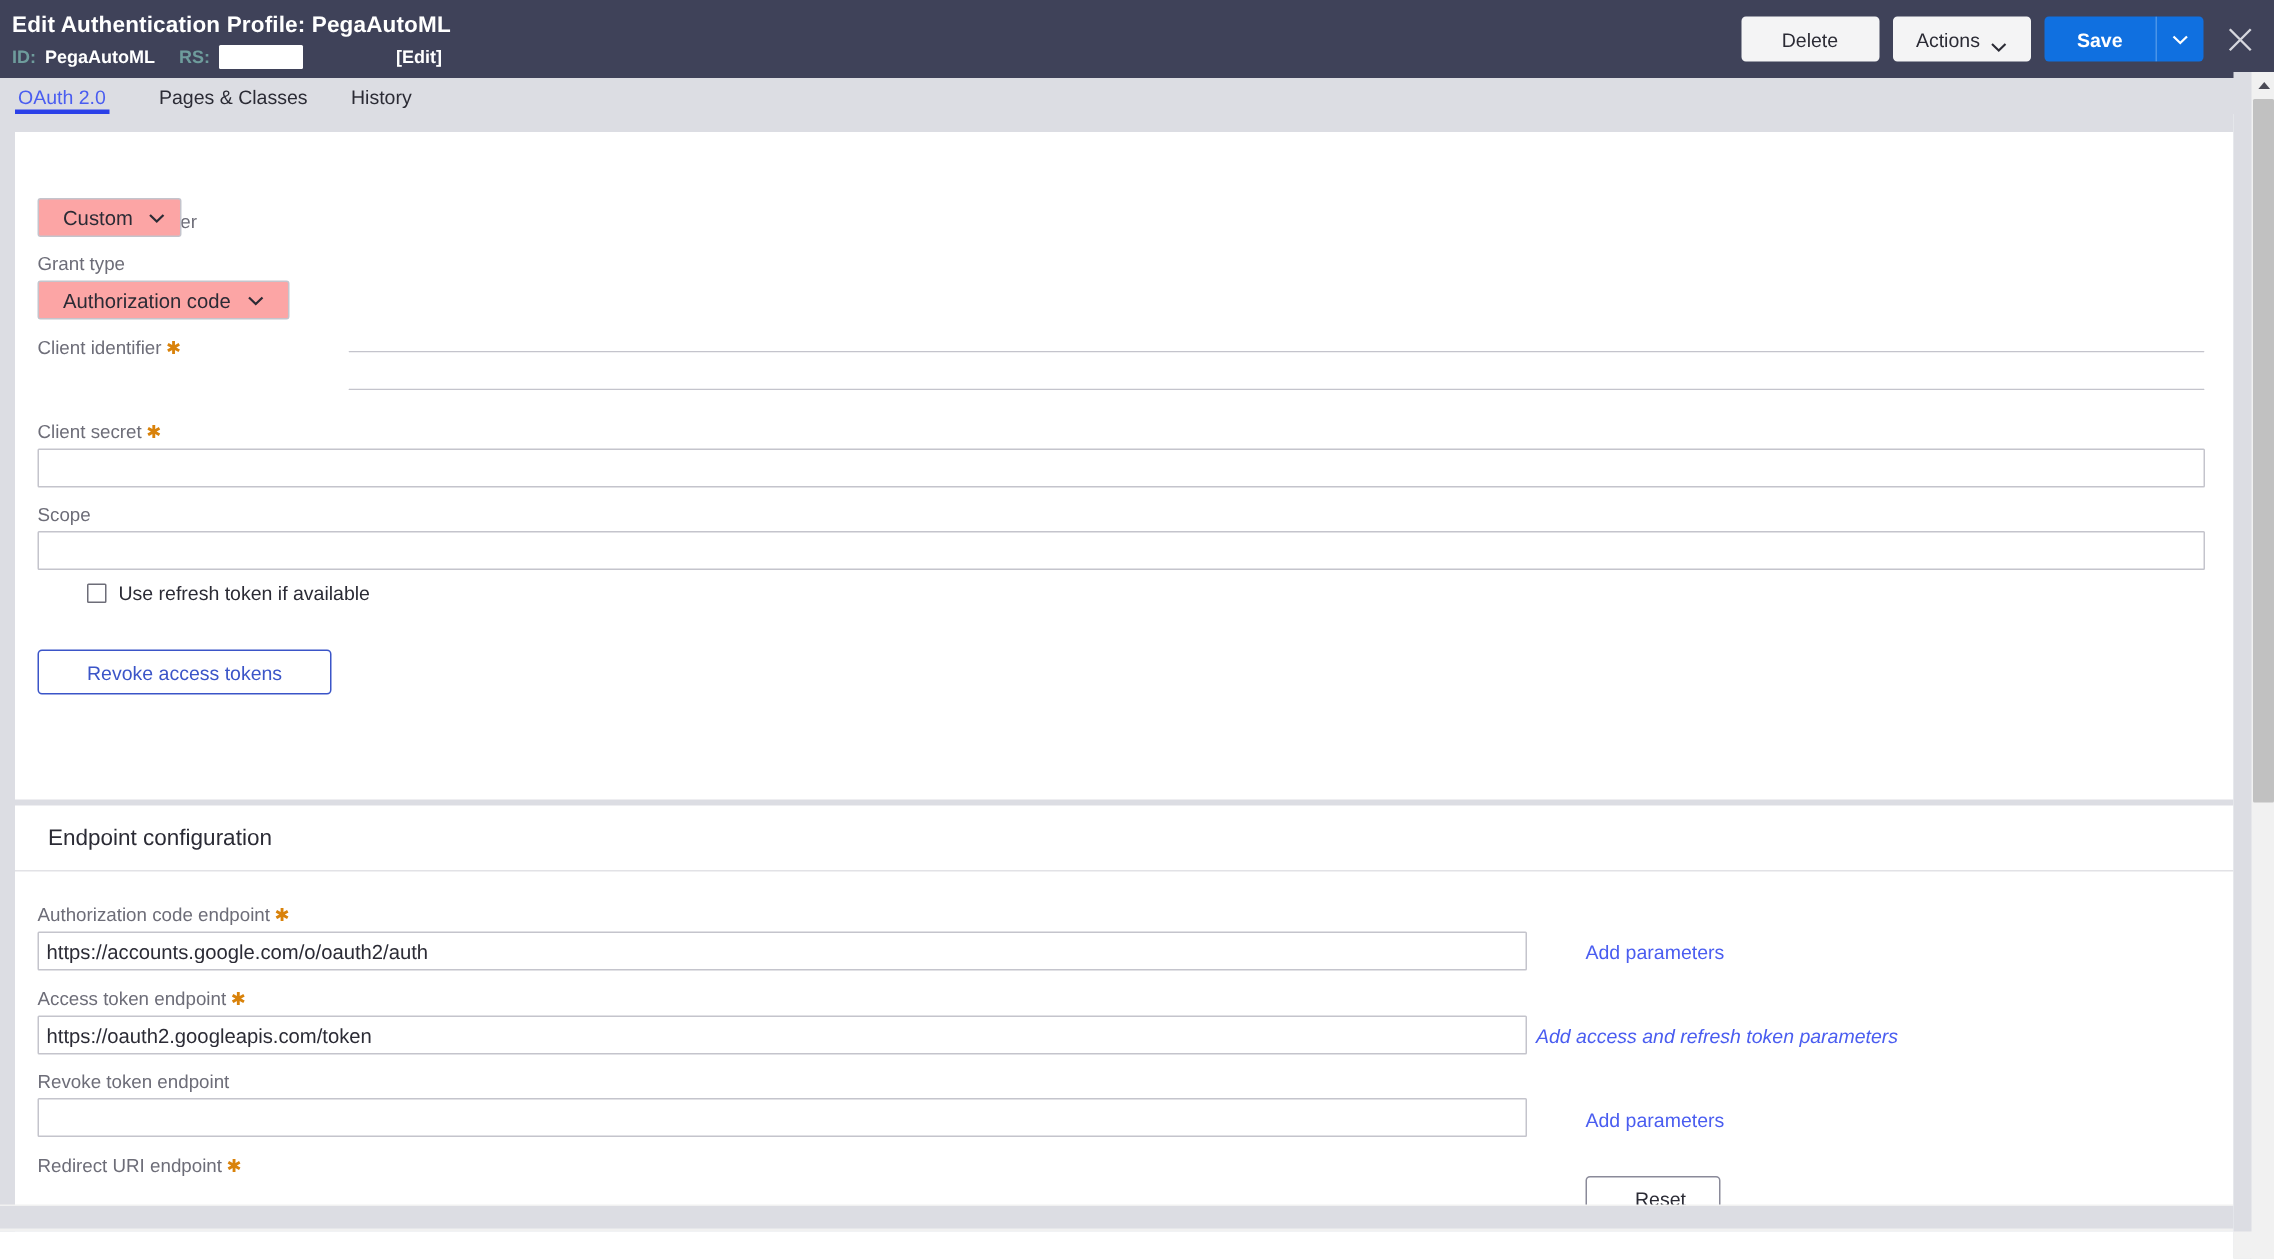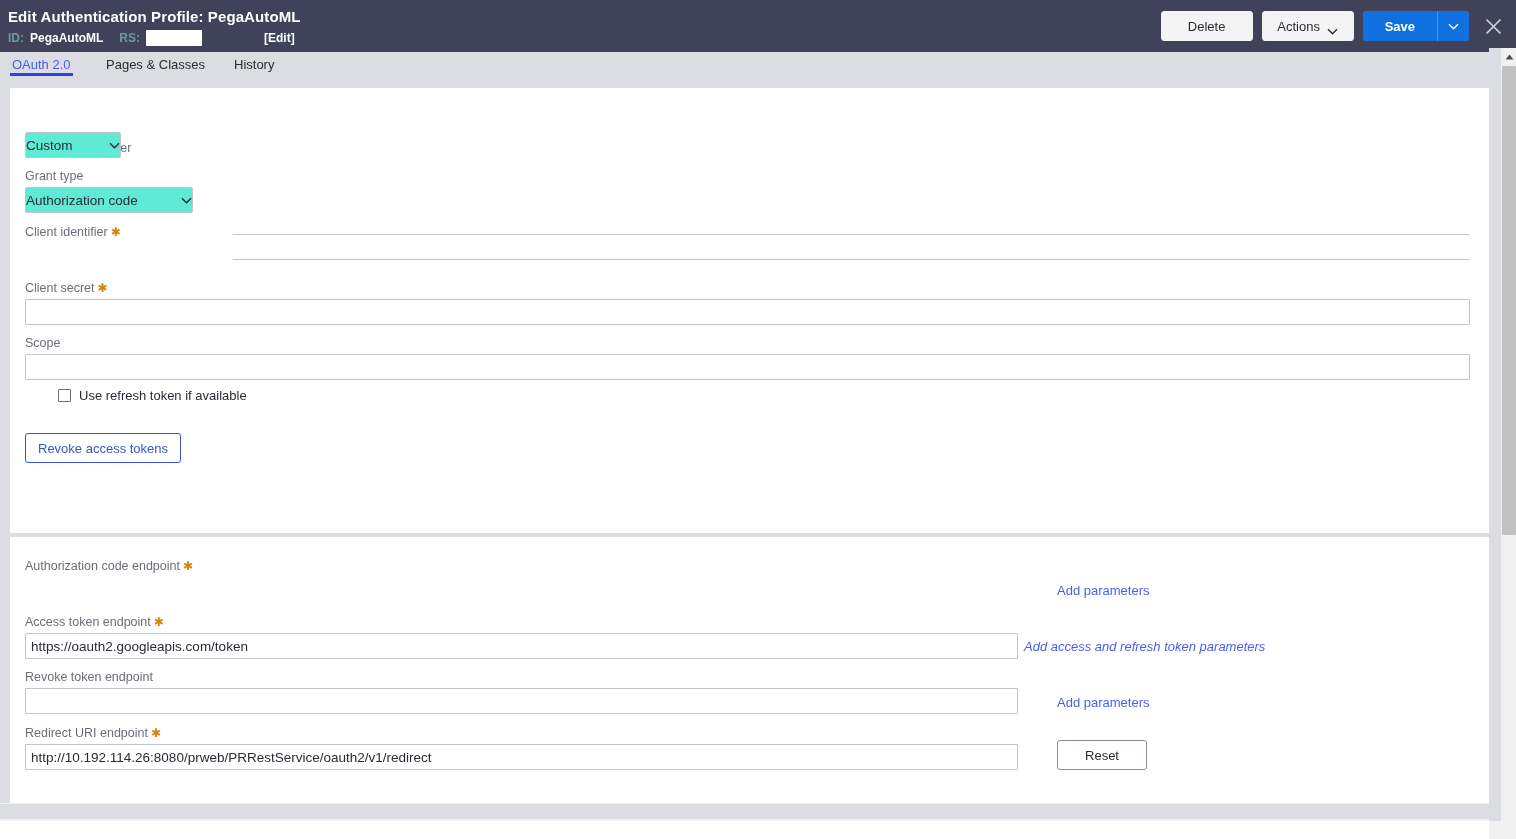--- a/index.html
+++ b/index.html
@@ -107,23 +107,23 @@
   .card-body { position: relative; }
 
   .flabel {
     position: absolute; font-size: 12.5px; color: #6d6d78;
     white-space: nowrap;
   }
   .req { color: #d9820a; font-size: 12px; margin-left: 3px; }
 
   .fselect {
     position: absolute; height: 26px;
-    background: #5eead4; border: 1px solid #c4c4cc; border-radius: 2px;
+    background: #fca5a5; border: 1px solid #c4c4cc; border-radius: 2px;
     font-size: 13.5px; color: #2b2b35;
-    display: flex; align-items: center; padding: 0 0;
+    display: flex; align-items: center; padding: 0 16px;
     cursor: pointer; white-space: nowrap;
   }
   .fselect .arr { margin-left: auto; padding-left: 10px; color: #2b2b35; display: flex; }
 
   .finput {
     position: absolute; height: 26px;
     background: #ffffff; border: 1px solid #c4c4cc; border-radius: 1px;
     font-size: 13.5px; color: #2b2b35; font-family: "Liberation Sans", sans-serif;
     padding: 0 5px; outline: none;
   }
@@ -132,24 +132,24 @@
   .checkrow {
     position: absolute; display: flex; align-items: center; gap: 8px;
     font-size: 13px; color: #2b2b35; cursor: pointer; padding-left: 32px;
   }
   .checkbox {
     width: 13px; height: 13px; border: 1px solid #6d6d78;
     background: #fff; border-radius: 1px; flex: none;
   }
 
   .btn-outline {
-    position: absolute; height: 30px; padding: 0 12px;
+    position: absolute; height: 30px; padding: 0 32px;
     background: #ffffff; border: 1px solid #3b55c8; border-radius: 3px;
     color: #3b55c8; font-size: 13px; font-family: "Liberation Sans", sans-serif;
-    display: flex; align-items: center; justify-content: center; cursor: pointer;
+    display: flex; align-items: center; cursor: pointer;
   }
   .link {
     position: absolute; font-size: 13px; color: #4a5df0;
     cursor: pointer; white-space: nowrap;
   }
 
   
   .vgutter {
     position: absolute; right: 0; top: 48px;
     width: 27px; height: 791px; background: #dcdde3;
@@ -280,41 +280,42 @@
         <span>Use refresh token if available</span>
       </div>
 
       <div class="btn-outline" style="left:15px; top:345px;">
         <span>Revoke access tokens</span>
       </div>
     </div>
   </div>
 
   <div class="card" style="top:461px; height:284px;">
+    <div class="card-title">Endpoint configuration</div>
     <div class="card-body" style="height:240px;">
 
       <div class="flabel" style="left:15px; top:22px;">
         <span>Authorization code endpoint</span><span class="req">✱</span>
       </div>
+      <input class="finput" type="text" style="left: 15px; top: 40px; width: 993px;" value="https://accounts.google.com/o/oauth2/auth">
       <div class="link" style="left:1047px; top:46px;">Add parameters</div>
 
       <div class="flabel" style="left:15px; top:78px;text-align:center;">
         <span>Access token endpoint</span><span class="req">✱</span>
       </div>
       <input class="finput" type="text" style="left: 15px; top: 96px; width: 993px;" value="https://oauth2.googleapis.com/token">
       <div class="link" style="left:1014px; top:102px;font-style:italic;">Add access and refresh token parameters</div>
 
       <div class="flabel" style="left:15px; top:133px;">Revoke token endpoint</div>
       <input class="finput" type="text" style="left: 15px; top: 151px; width: 993px;" value="">
       <div class="link" style="left:1047px; top:158px;">Add parameters</div>
 
       <div class="flabel" style="left:15px; top:189px;">
         <span>Redirect URI endpoint</span><span class="req">✱</span>
       </div>
-      <input class="finput" type="text" style="left: 15px; top: 207px; width: 993px;" value="http://10.192.114.26:8080/prweb/PRRestService/oauth2/v1/redirect">
       <div class="btn-outline" style="left:1047px; top:203px; width:90px; border-color:#8a8a99; color:#2b2b35;">
         <span>Reset</span>
       </div>
     </div>
   </div>
 
   <div class="hscroll">
     <div class="thumb"></div>
   </div>
 </div>

